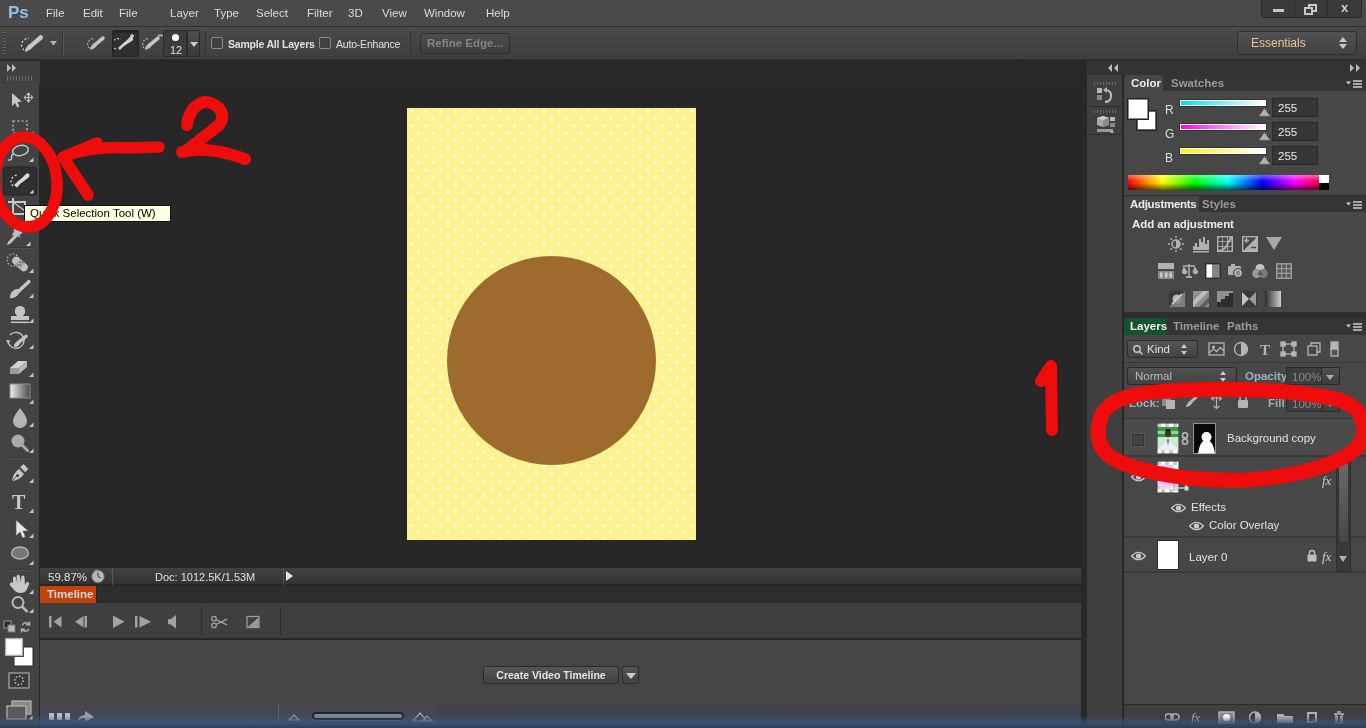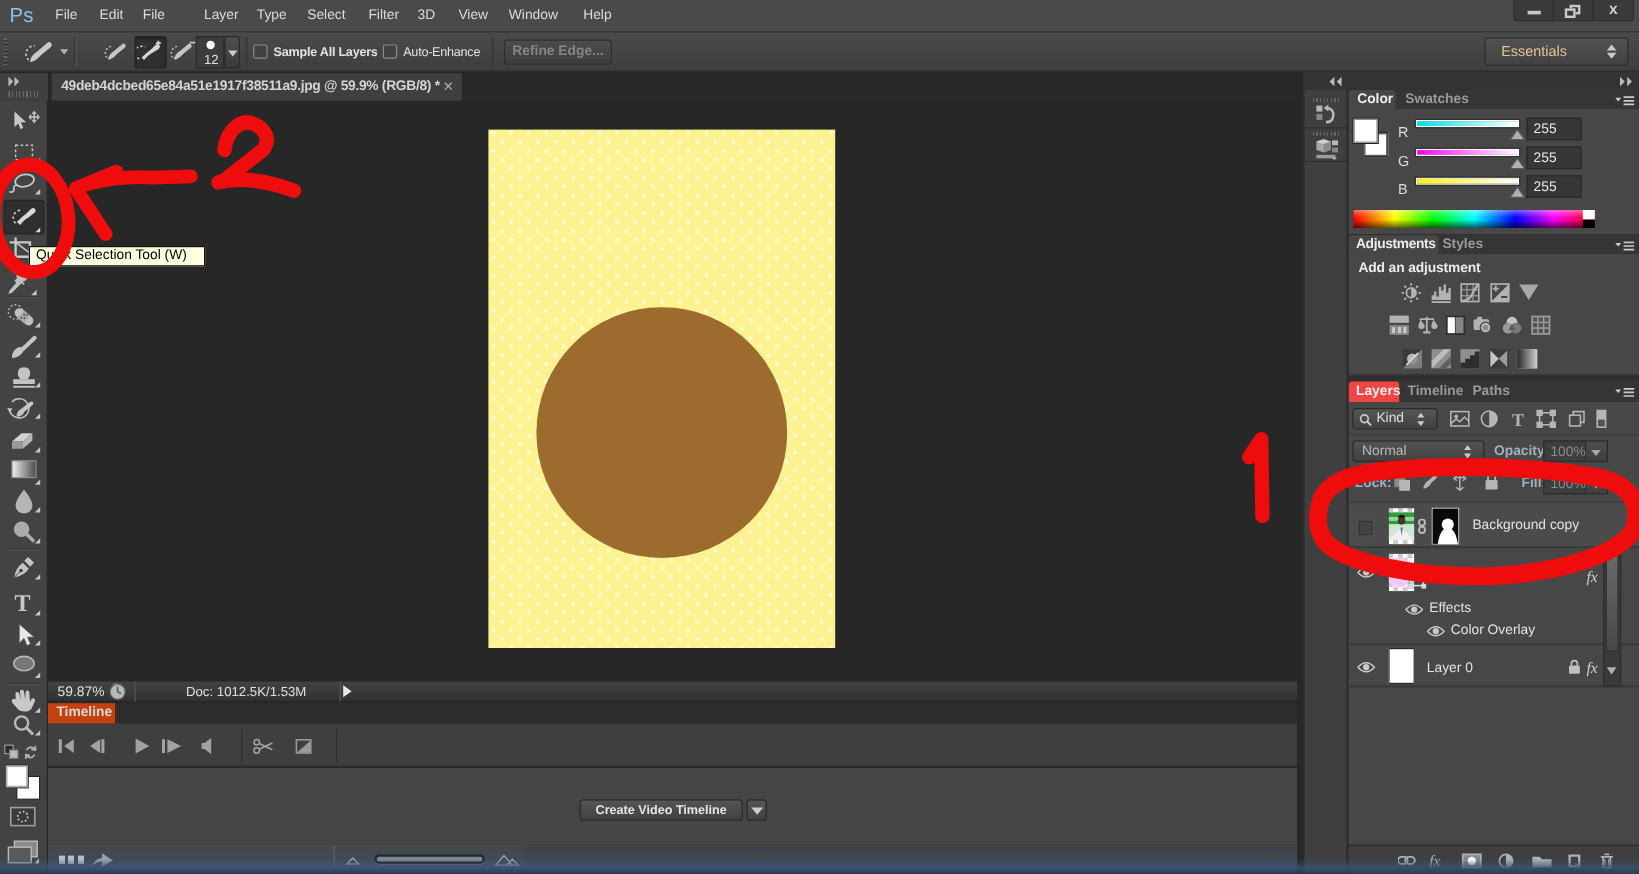--- a/index.html
+++ b/index.html
@@ -6,21 +6,21 @@
 html,body{width:1366px;height:728px}
 body{position:relative;overflow:hidden;background:#272727;font-family:"Liberation Sans",sans-serif}
 .abs{position:absolute}
 .txt{color:#dcdcdc;font-size:11.5px;white-space:nowrap}
 svg{display:block}
 </style>
 </head>
 <body>
 
 <div class="abs" style="left:0;top:0;width:1366px;height:27px;background:#4a4a4a;border-bottom:1px solid #303030">
-  <span class="abs" style="left:8px;top:3px;font-size:17px;font-weight:normal;color:#8fc1e9;letter-spacing:0px">Ps</span>
+  <span class="abs" style="left:8px;top:3px;font-size:17px;font-weight:bold;color:#8fc1e9;letter-spacing:0px">Ps</span>
   <span class="abs txt" style="left:46px;top:7px">File</span>
   <span class="abs txt" style="left:83px;top:7px">Edit</span>
   <span class="abs txt" style="left:119px;top:7px">File</span>
   <span class="abs txt" style="left:170px;top:7px">Layer</span>
   <span class="abs txt" style="left:214px;top:7px">Type</span>
   <span class="abs txt" style="left:256px;top:7px">Select</span>
   <span class="abs txt" style="left:307px;top:7px">Filter</span>
   <span class="abs txt" style="left:348px;top:7px">3D</span>
   <span class="abs txt" style="left:382px;top:7px">View</span>
   <span class="abs txt" style="left:424px;top:7px">Window</span>
@@ -96,24 +96,20 @@
 
 <div class="abs" style="left:0;top:61px;width:1366px;height:23px;background:#282828">
 
   <div class="abs" style="left:0;top:0;width:40px;height:23px;background:#404040">
     <svg class="abs" style="left:6px;top:3px" width="14" height="8" viewBox="0 0 14 8">
       <path d="M1 0 l4 4 l-4 4 z M6 0 l4 4 l-4 4 z" fill="#bbb"></path>
     </svg>
     <div class="abs" style="left:7px;top:15px;width:26px;height:5px;background-image:repeating-linear-gradient(90deg,#6a6a6a 0 1px,transparent 1px 3px)"></div>
   </div>
 
-  <div class="abs" style="left:42px;top:0;width:344px;height:23px;background:#3f3f3f;border-right:1px solid #222;border-left:1px solid #222">
-    <span class="abs" style="left:8px;top:5px;font-size:11.5px;color:#d4d4d4;font-weight:bold;letter-spacing:-0.25px;white-space:nowrap">49deb4dcbed65e84a51e1917f38511a9.jpg @ 59.9% (RGB/8) *</span>
-    <span class="abs" style="left:326px;top:5px;font-size:11px;color:#b0b0b0">✕</span>
-  </div>
 </div>
 
 <div class="abs" style="left:40px;top:84px;width:1041px;height:484px;background:#272727"></div>
 
 <div class="abs" style="left:407px;top:108px;width:289px;height:432px;background-color:#fcf291;background-image:radial-gradient(circle,#fefce0 1.1px,rgba(254,252,224,0) 2px),radial-gradient(circle,#fefce0 1.1px,rgba(254,252,224,0) 2px);background-size:14.8px 14.8px;background-position:4px 3px,11.4px 10.4px">
   <div class="abs" style="left:40px;top:148px;width:209px;height:209px;border-radius:50%;background:#9e6b2f"></div>
 </div>
 
 <div class="abs" style="left:40px;top:568px;width:1041px;height:17px;background:linear-gradient(#424242,#323232);border-bottom:1px solid #262626">
   <span class="abs" style="left:8px;top:3px;font-size:11.5px;color:#e0e0e0">59.87%</span>
@@ -556,21 +552,21 @@
         <linearGradient id="selgrad" x1="0" y1="0" x2="1" y2="0">
           <stop offset="0" stop-color="#2e2e2e"></stop>
           <stop offset="1" stop-color="#cfcfcf"></stop>
         </linearGradient>
       </defs>
   </svg>
 </div>
 
 <div class="abs" style="left:1124px;top:313px;width:242px;height:5px;background:#2e2e2e"></div>
 <div class="abs" style="left:1124px;top:318px;width:242px;height:17px;background:#353535">
-  <div class="abs" style="left:0;top:0;width:42px;height:17px;background:#ef4444;border-radius:3px 3px 0 0">
+  <div class="abs" style="left:0;top:0;width:42px;height:17px;background:#14532d;border-radius:3px 3px 0 0">
       <span class="abs" style="left:6px;top:2px;font-size:11.5px;font-weight:bold;color:#ececec">Layers</span>
     </div>
   <span class="abs" style="left:49px;top:2px;font-size:11.5px;color:#9a9a9a;font-weight:bold">Timeline</span>
   <span class="abs" style="left:103px;top:2px;font-size:11.5px;color:#9a9a9a;font-weight:bold">Paths</span>
   <svg class="abs" style="left:222px;top:5px" width="16" height="9" viewBox="0 0 16 9">
       <path d="M0 1.5 l5 0 l-2.5 3 z" fill="#ccc"></path>
       <path d="M7 1 h9 M7 4 h9 M7 7 h9" stroke="#ccc" stroke-width="1.4"></path>
     </svg>
 </div>
 <div class="abs" style="left:1124px;top:335px;width:242px;height:393px;background:#474747">

